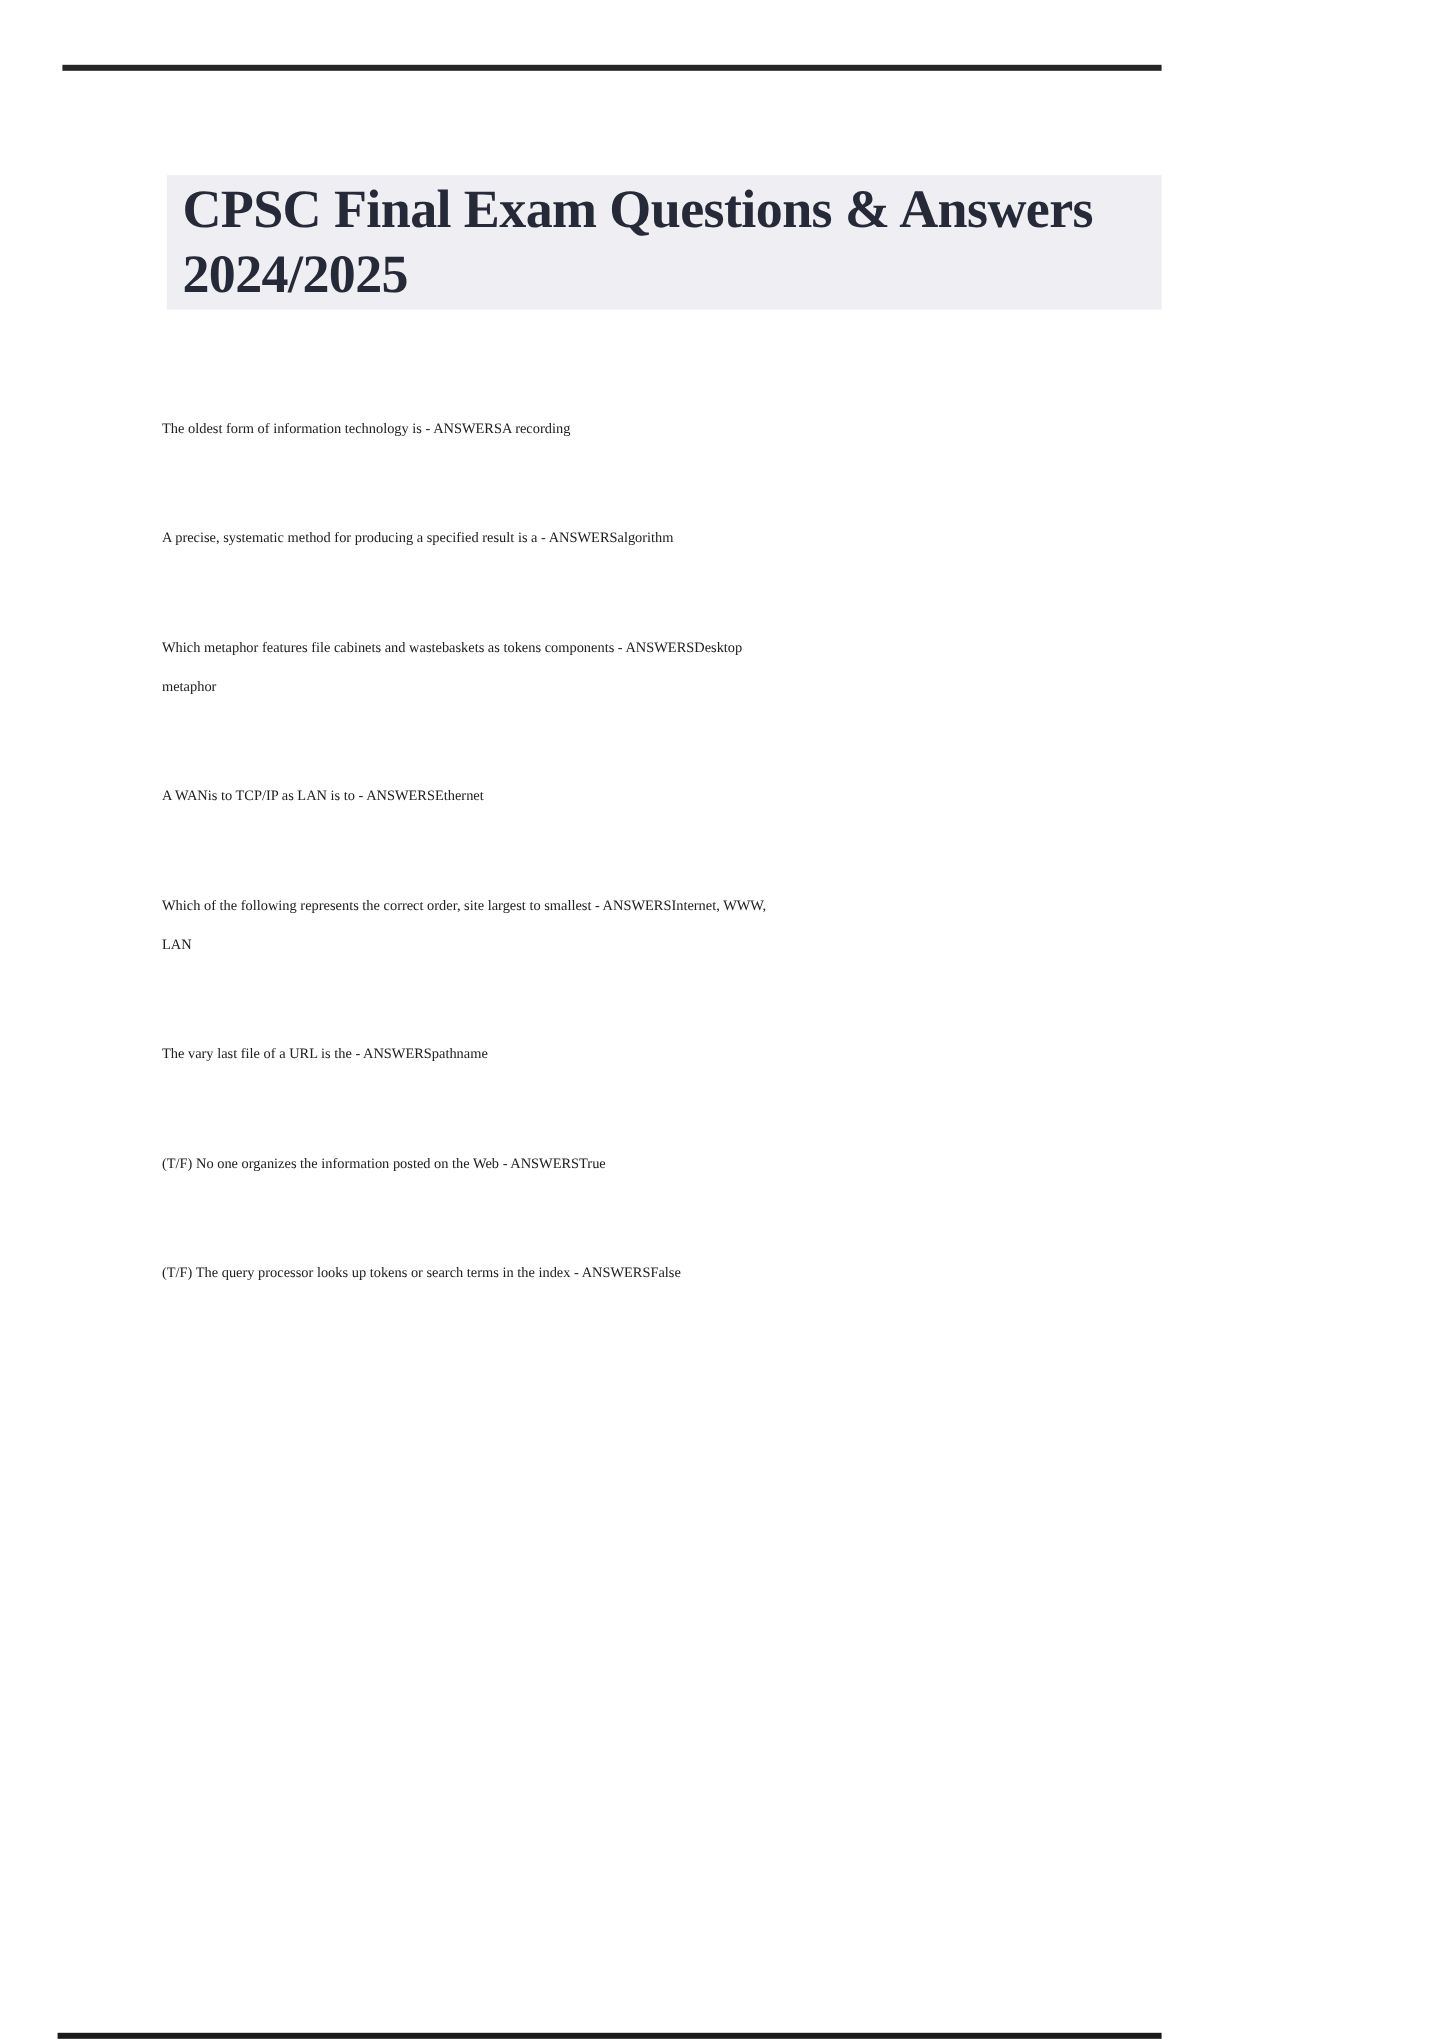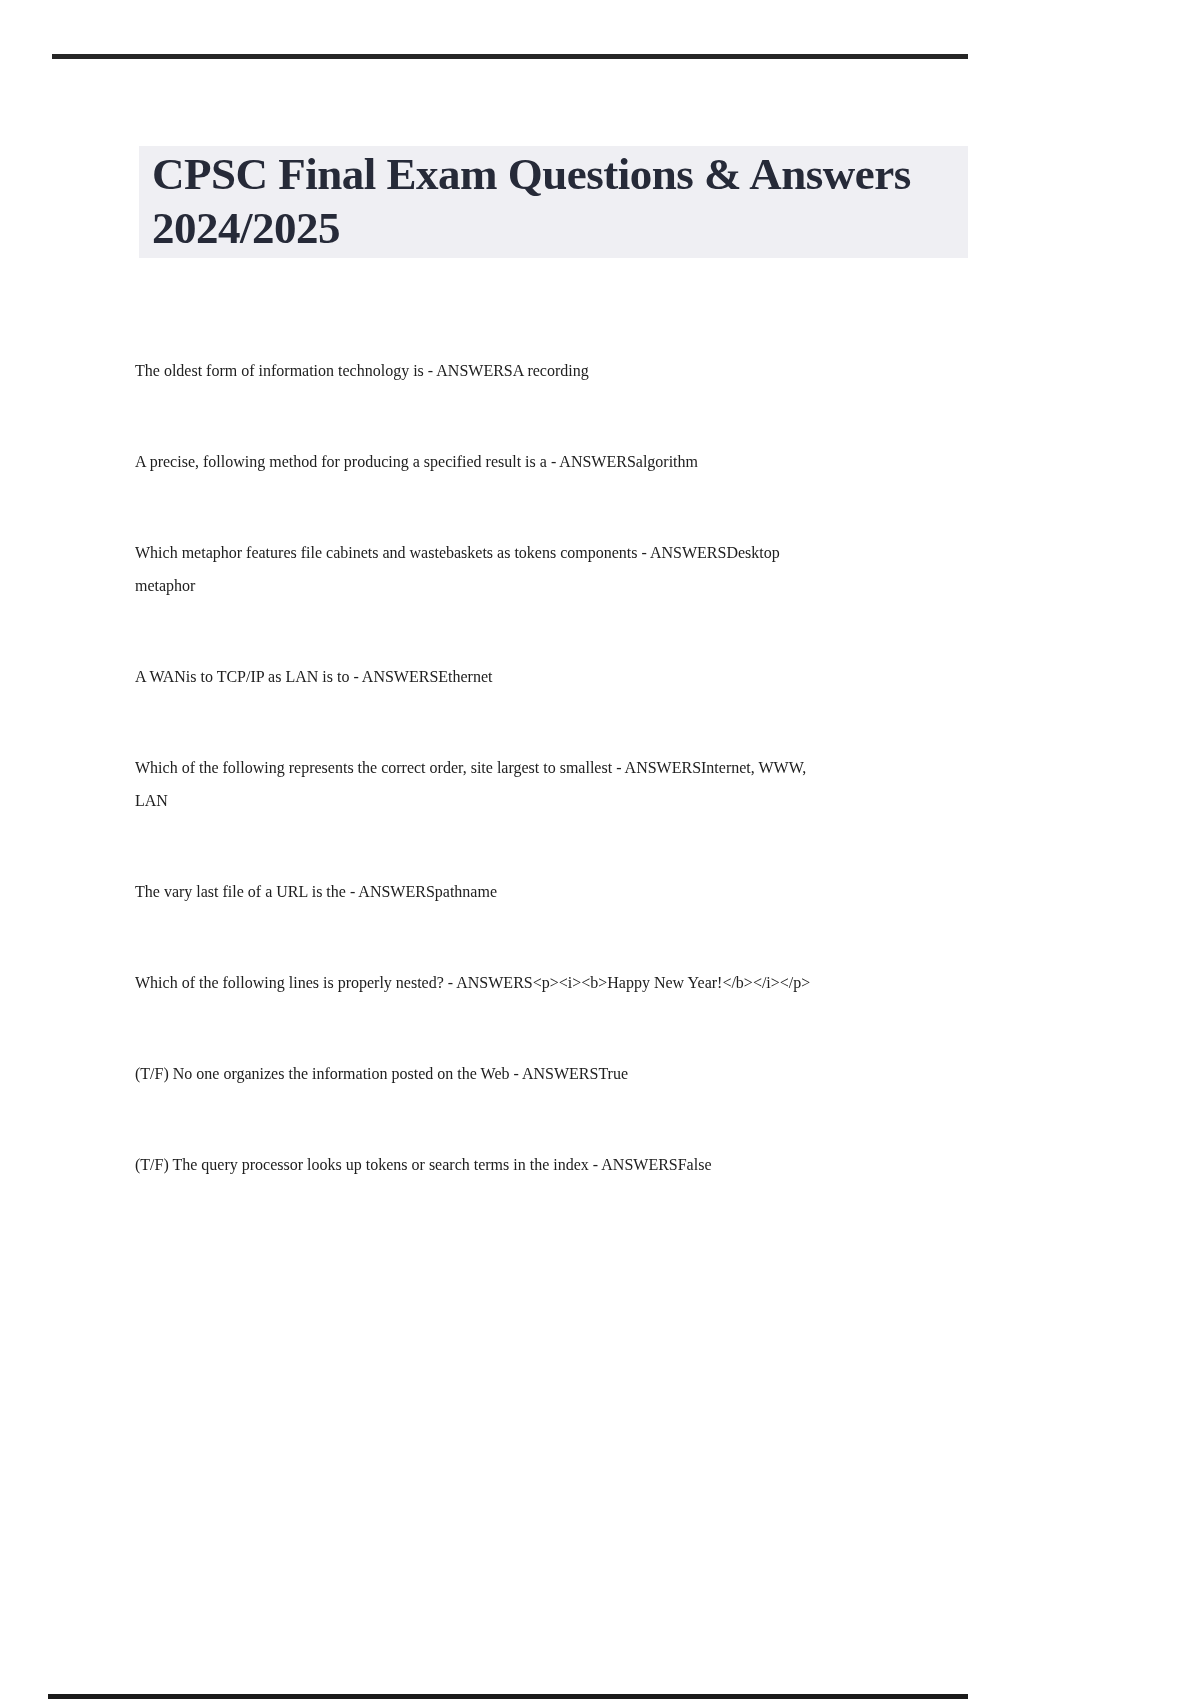--- a/index.html
+++ b/index.html
@@ -42,48 +42,47 @@
     color: #262a38;
     font-size: 45px;
     line-height: 54px;
     font-weight: bold;
     letter-spacing: -0.5px;
     white-space: pre-line;
   }
   .qa-list {
     position: absolute;
     left: 135px;
-    top: 354px;
+    top: 341px;
     width: 975px;
     color: #202020;
-    font-size: 16px;
+    font-size: 12px;
     line-height: 33px;
   }
   .qa-item {
     margin: 0 0 58px 0;
     white-space: pre-line;
   }
 </style>
 </head>
 <body>
 
 <div class="page">
   <div class="top-rule"></div>
 
   <h1 class="title-highlight" style="margin:0; font-size:45px;">CPSC Final Exam Questions &amp; Answers
 2024/2025</h1>
 
   <div class="qa-list">
       <div class="qa-item">The oldest form of information technology is - ANSWERSA recording</div>
-      <div class="qa-item">A precise, following method for producing a specified result is a - ANSWERSalgorithm</div>
+      <div class="qa-item">A precise, systematic method for producing a specified result is a - ANSWERSalgorithm</div>
       <div class="qa-item">Which metaphor features file cabinets and wastebaskets as tokens components - ANSWERSDesktop
 metaphor</div>
       <div class="qa-item">A WANis to TCP/IP as LAN is to - ANSWERSEthernet</div>
       <div class="qa-item">Which of the following represents the correct order, site largest to smallest - ANSWERSInternet, WWW,
 LAN</div>
       <div class="qa-item">The vary last file of a URL is the - ANSWERSpathname</div>
-      <div class="qa-item">Which of the following lines is properly nested? - ANSWERS&lt;p&gt;&lt;i&gt;&lt;b&gt;Happy New Year!&lt;/b&gt;&lt;/i&gt;&lt;/p&gt;</div>
       <div class="qa-item">(T/F) No one organizes the information posted on the Web - ANSWERSTrue</div>
       <div class="qa-item">(T/F) The query processor looks up tokens or search terms in the index - ANSWERSFalse</div>
     </div>
 
   <div class="bottom-rule"></div>
 </div>
 
 </body></html>

